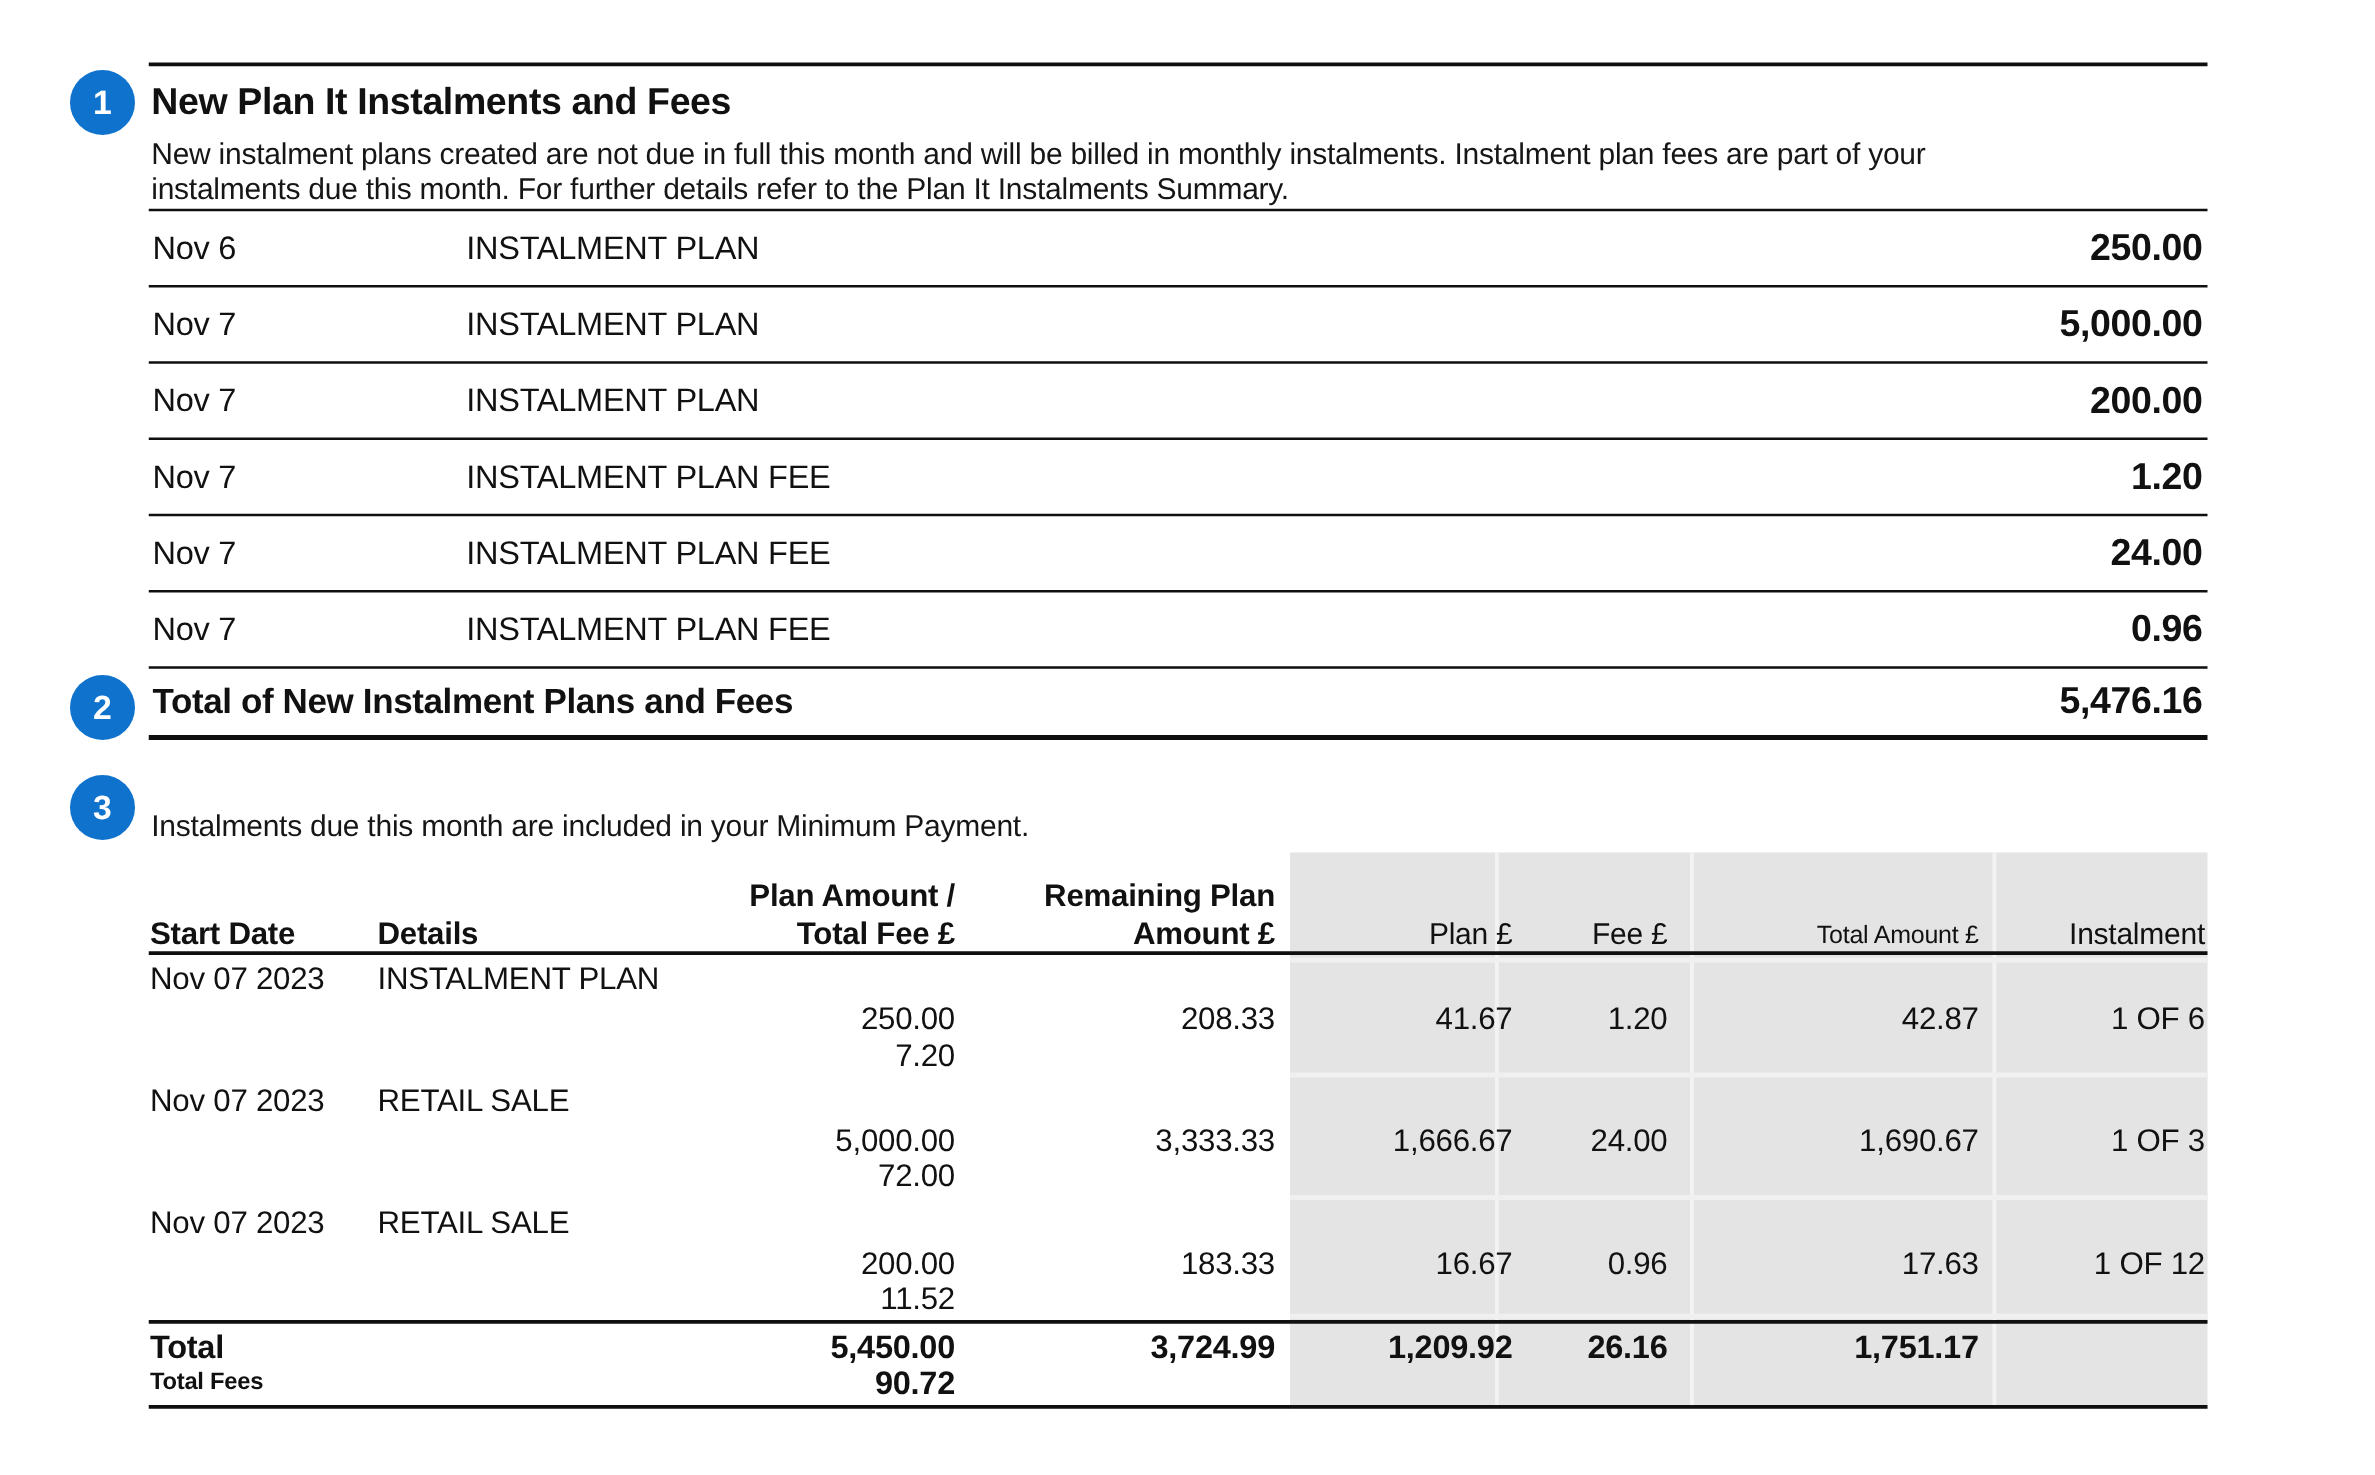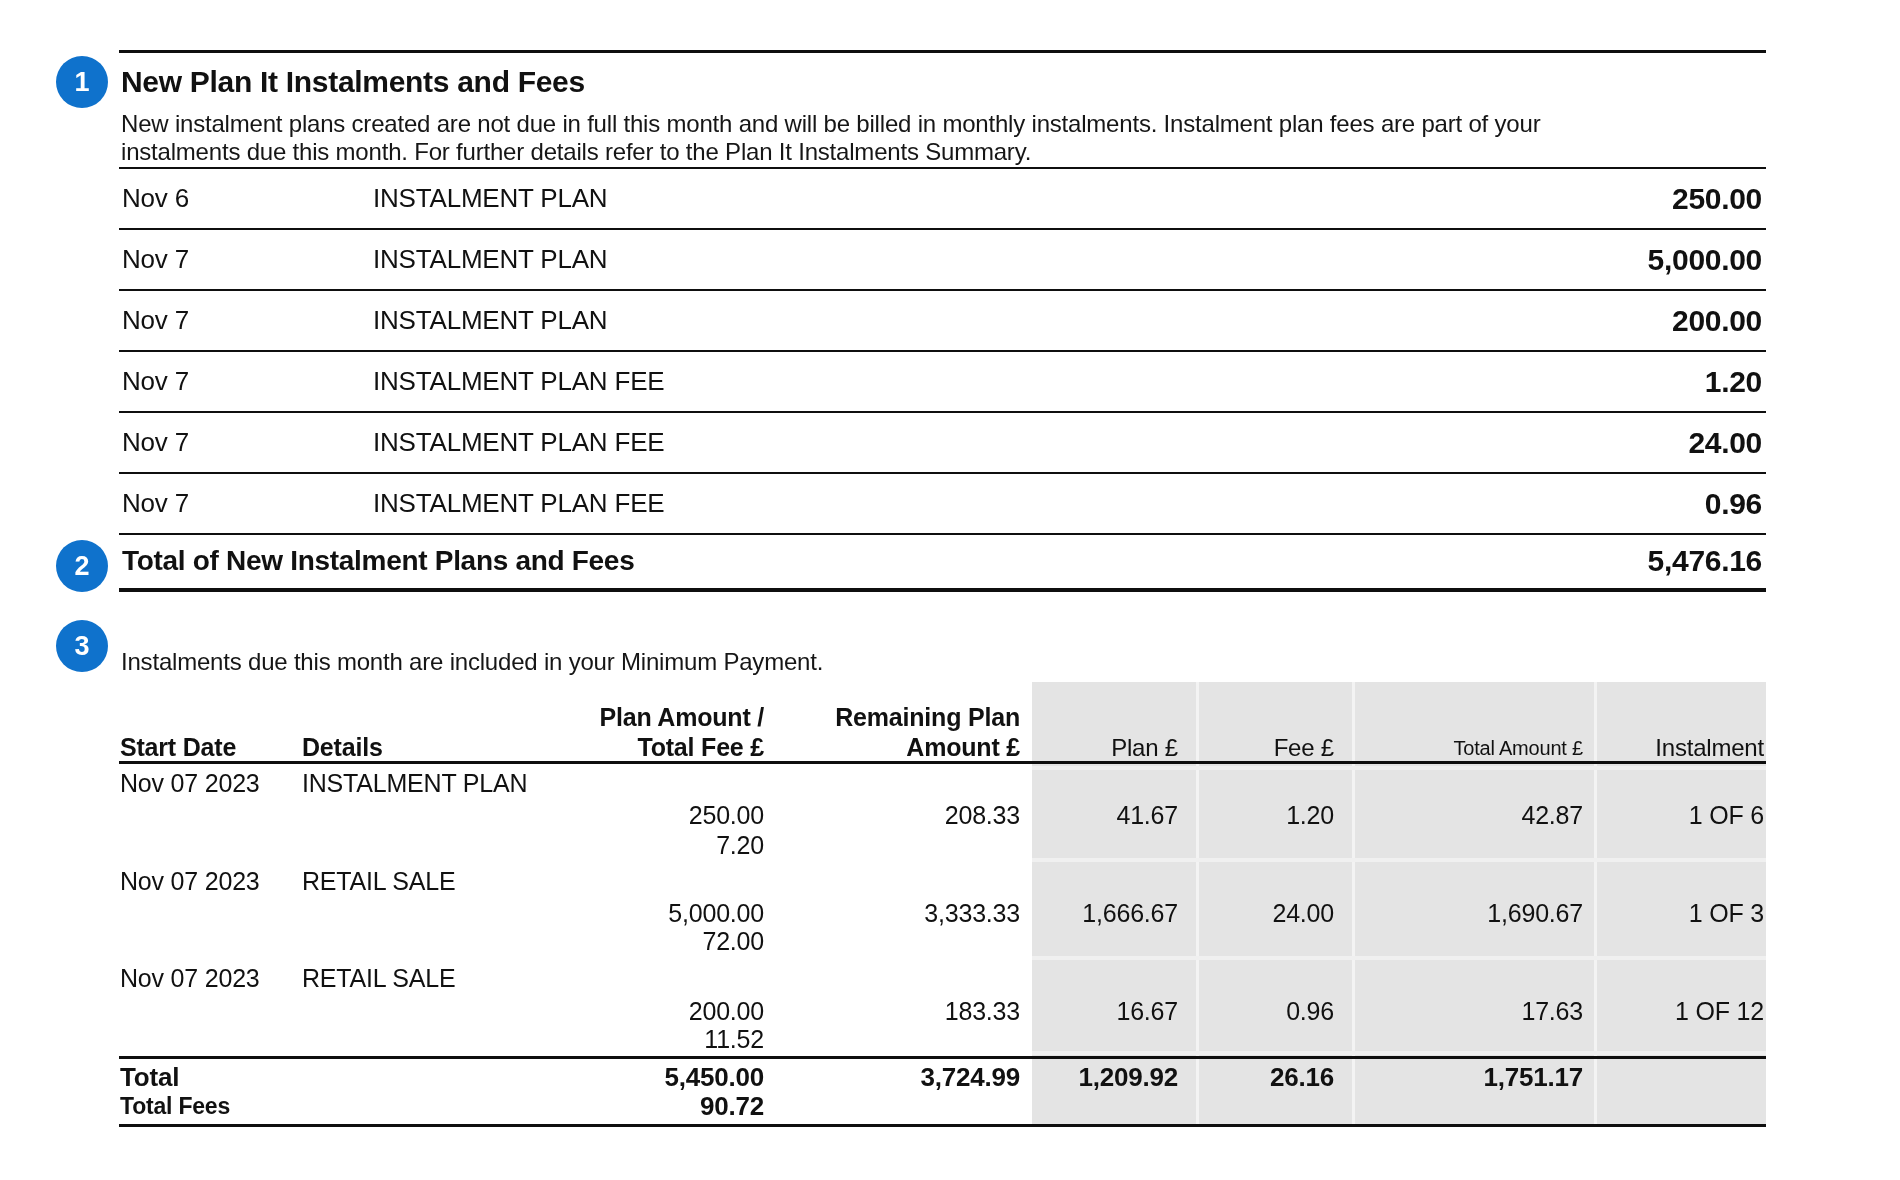--- a/index.html
+++ b/index.html
@@ -44,21 +44,21 @@
   .hsep{position:absolute;left:1032px;width:734px;height:4px;background:#f0f0f0;}
 
   .cell{position:absolute;font-size:25px;line-height:30px;letter-spacing:-0.2px;white-space:nowrap;}
   .cell.hdr{font-weight:bold;}
   .cell.num{text-align:right;}
   .cell.boldnum{font-weight:bold;font-size:26px;}
   .c1{left:120px;width:182px;}
   .c2{left:302px;width:258px;}
   .c3{left:560px;width:204px;text-align:right;}
   .c4{left:767px;width:253px;text-align:right;}
-  .c5{left:1020px;width:158px;text-align:right;}
+  .c5{left:1052px;width:158px;text-align:right;}
   .c6{left:1196px;width:138px;text-align:right;}
   .c7{left:1352px;width:231px;text-align:right;}
   .c8{left:1594px;width:170px;text-align:right;}
   .grouphdr{
     position:absolute;left:1032px;width:734px;text-align:center;
     font-size:26px;font-weight:bold;line-height:32px;letter-spacing:-0.3px;
   }
 </style>
 </head>
 <body>
@@ -172,17 +172,17 @@
   <div class="cell num c8" style="top:996px">1 OF 12</div>
   <div class="cell num c3" style="top:1024px">11.52</div>
 
   <div class="rule med" style="top:1056px"></div>
   <div class="cell hdr c1" style="top:1062px;font-size:26px">Total</div>
   <div class="cell num boldnum c3" style="top:1062px">5,450.00</div>
   <div class="cell num boldnum c4" style="top:1062px">3,724.99</div>
   <div class="cell num boldnum c5" style="top:1062px">1,209.92</div>
   <div class="cell num boldnum c6" style="top:1062px">26.16</div>
   <div class="cell num boldnum c7" style="top:1062px">1,751.17</div>
-  <div class="cell hdr c1" style="top:1091px;font-size:23px">Total Fees</div>
+  <div class="cell hdr c1" style="top:1091px;font-size:19px">Total Fees</div>
   <div class="cell num boldnum c3" style="top:1091px">90.72</div>
   <div class="rule med" style="top:1124px"></div>
 
 </div>
 
 </body></html>

